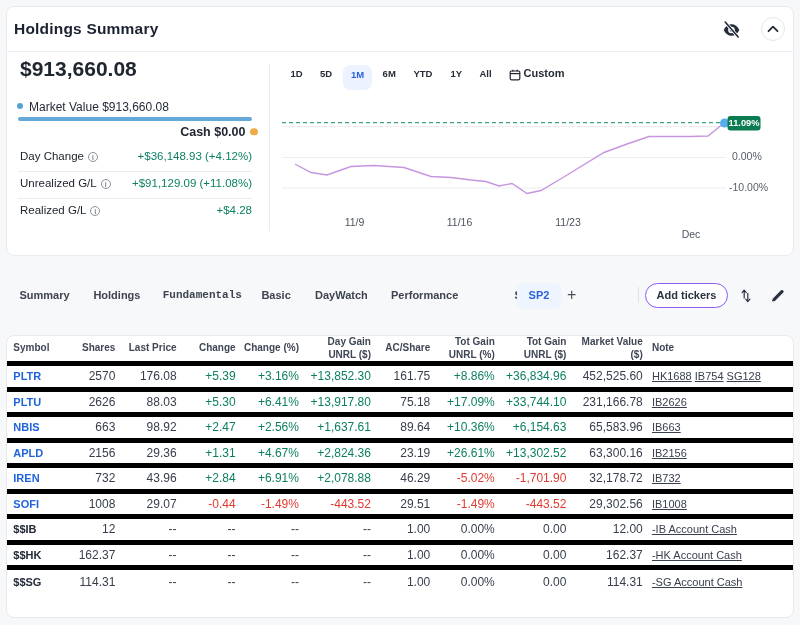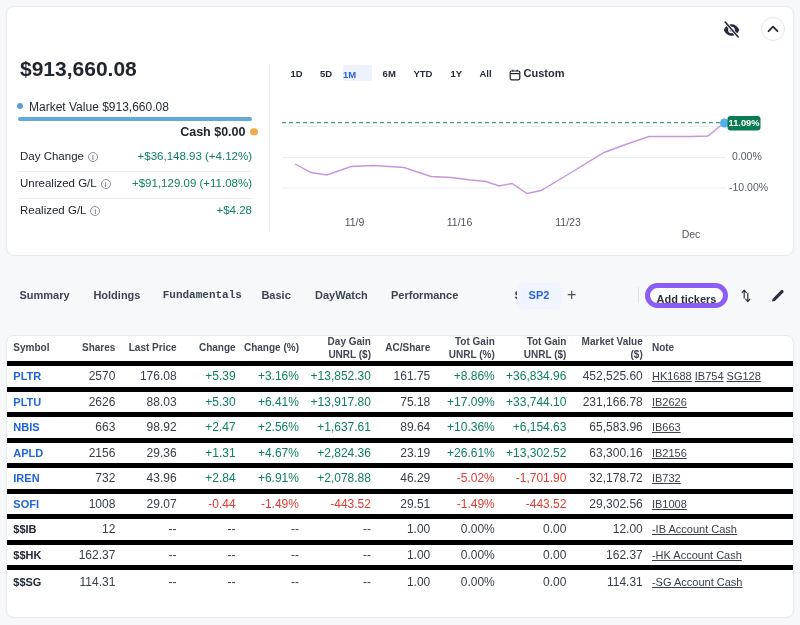--- a/index.html
+++ b/index.html
@@ -17,40 +17,43 @@
 .srow { left:11px; width:234px; height:27px; font-size:11.5px; color:#20262f; }
 .srow .lab { position:absolute; left:2px; top:50%; transform:translateY(-50%); }
 .srow .val { position:absolute; right:0; top:50%; transform:translateY(-50%); }
 .green { color:#0c7f62; }
 .red { color:#e03a30; }
 .info { display:inline-block; width:10px; height:10px; border:1px solid #8a919d; border-radius:50%; font-size:8px; color:#8a919d; text-align:center; line-height:10px; vertical-align:0px; margin-left:4px; font-weight:bold; }
 .divline { position:absolute; left:11px; width:234px; height:1px; background:#e9ebee; }
 
 #chart { position:absolute; left:270px; top:52px; }
 #ptabs .pt { position:absolute; top:73.4px; transform:translateY(-50%); font-size:9.5px; font-weight:bold; color:#262c37; }
-#ptabs .ppill { left:343px; top:65px; transform:none; width:29px; height:16px; background:#ecf3fe; color:#2b5fd9; border-radius:1px; line-height:19.2px; }
+#ptabs .ppill { left:343px; top:65px; transform:none; width:29px; height:25px; background:#ecf3fe; color:#2b5fd9; border-radius:7px; text-align:center; line-height:19.2px; }
 
 #tabs2 { position:absolute; left:0; top:283px; width:720px; height:24px; font-size:11px; font-weight:bold; color:#3d4450; }
 #tabs2 span.t { position:absolute; top:50%; transform:translateY(-50%); }
 .pill { background:#eef5fe; color:#2b62dc; border-radius:7px; }
-#addbtn { position:absolute; left:645px; top:283px; width:83px; height:24.5px; border:5px solid #8b5cf6; border-radius:12.5px; background:#fff; font-size:11px; font-weight:bold; color:#2a3140; text-align:center; line-height:23px; }
+#addbtn { position:absolute; left:645px; top:283px; width:83px; height:24.5px; border:1px solid #8b5cf6; border-radius:12.5px; background:#fff; font-size:11px; font-weight:bold; color:#2a3140; text-align:center; line-height:23px; }
 
 #card3 { left:6px; top:335px; width:788px; height:283px; }
 table { border-collapse:collapse; width:786px; table-layout:fixed; font-size:12px; color:#363e4b; }
 th { font-size:10px; font-weight:bold; color:#3f4654; vertical-align:middle; padding:0; line-height:1.25; }
 td { padding:0; }
 tr.r { height:25.5px; border-top:5px solid #000000; }
 td.sym { font-weight:bold; color:#2064dc; font-size:11px; padding-left:6.3px; }
 td.symc { font-weight:bold; color:#232a38; font-size:11px; padding-left:6.3px; }
 .num { text-align:right; }
 td.note { font-size:11px; } td.note a { color:#39404d; text-decoration:underline; }
 </style>
 </head>
 <body>
 <div class="card" id="card1">
+  <div class="hd">
+      <h1>Holdings Summary</h1>
+    </div>
   <div class="abs" id="bignum">$913,660.08</div>
   <div class="abs" id="mv"><span class="dot"></span>Market Value $913,660.08</div>
   <div class="abs" id="bar"></div>
   <div class="abs srow" style="top:111px;">
       <span class="val" style="font-weight:bold;font-size:12.5px;right:6.5px;">Cash $0.00</span>
       <span class="abs" style="right:-5.5px;top:50%;transform:translateY(-50%);width:7.5px;height:7.5px;border-radius:50%;background:#f0ab49;"></span>
     </div>
   <div class="abs srow" style="top:135.5px;">
       <span class="lab">Day Change<span class="info">i</span></span>
       <span class="val green">+$36,148.93 (+4.12%)</span>

